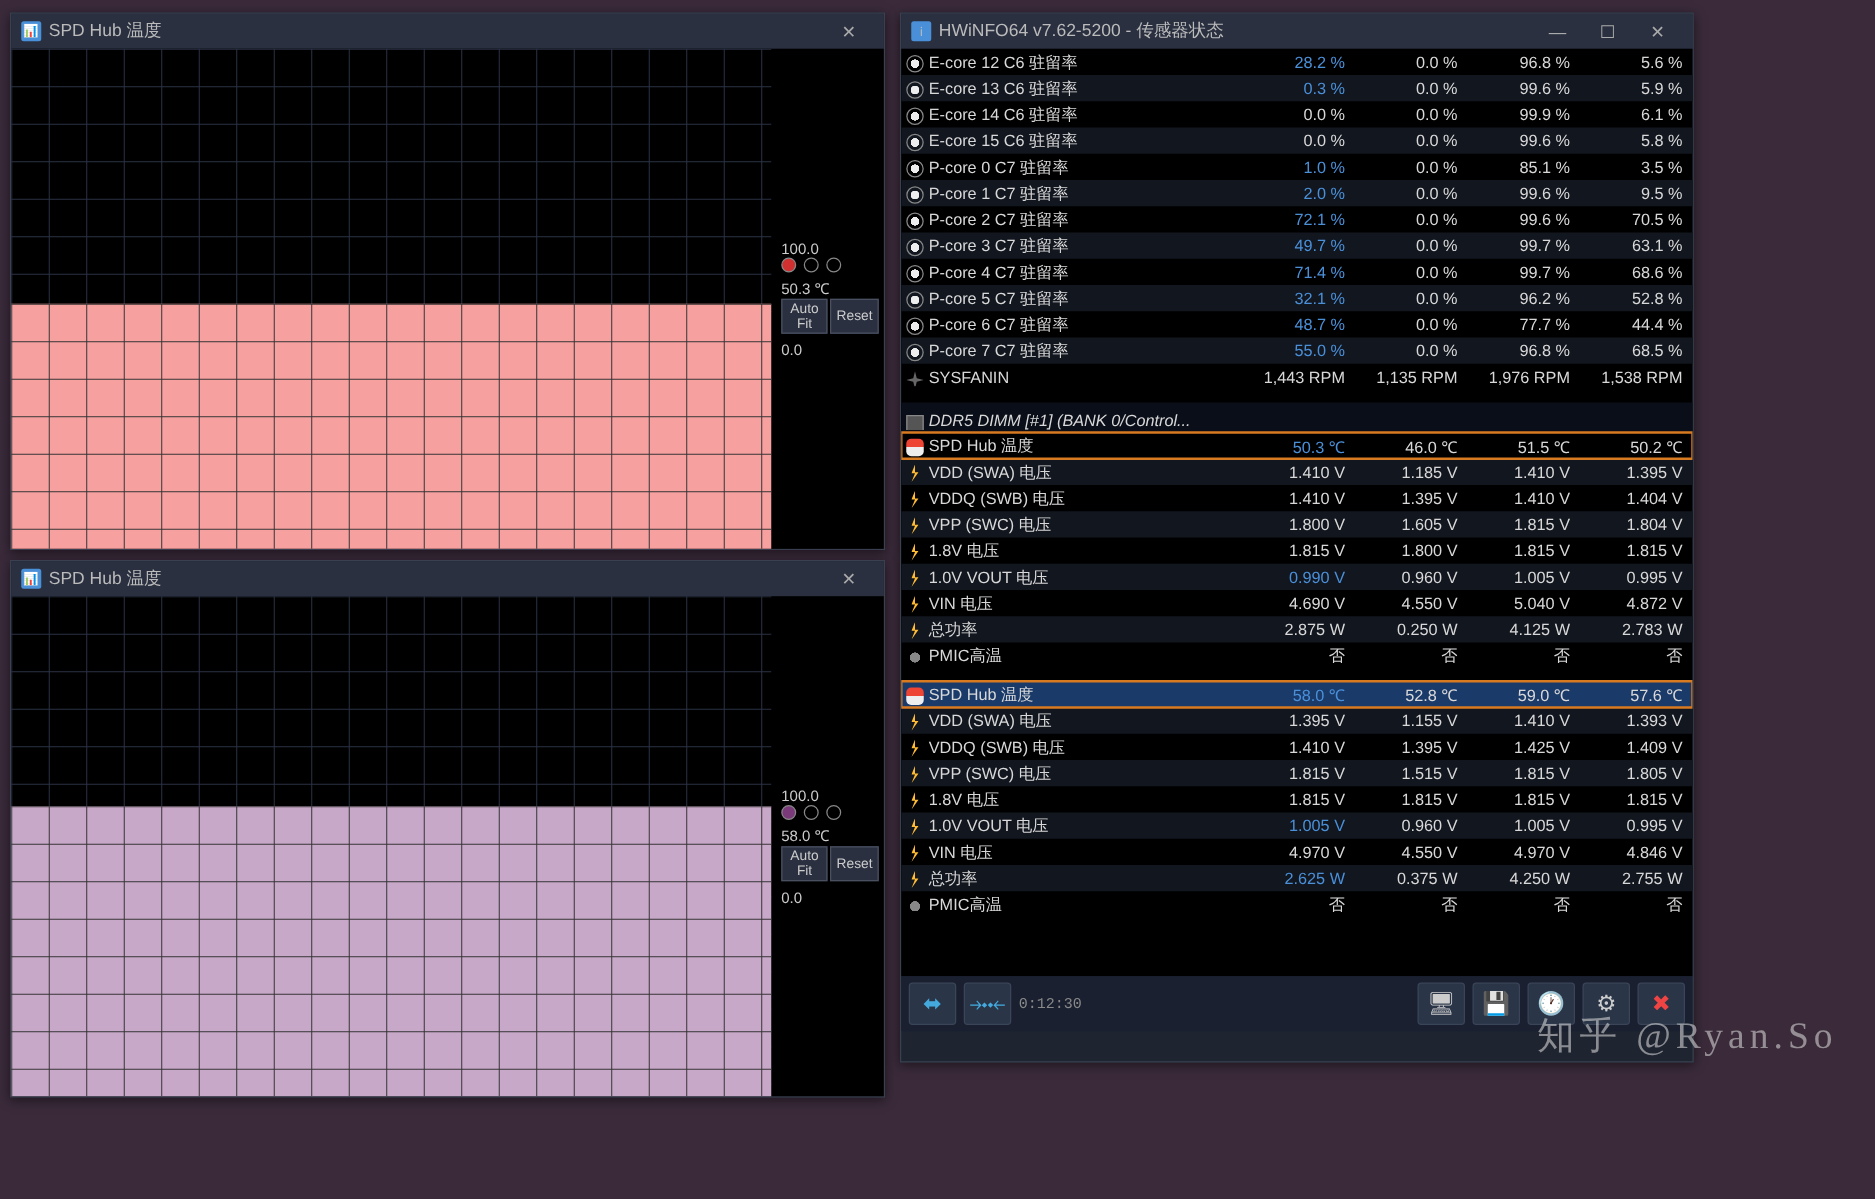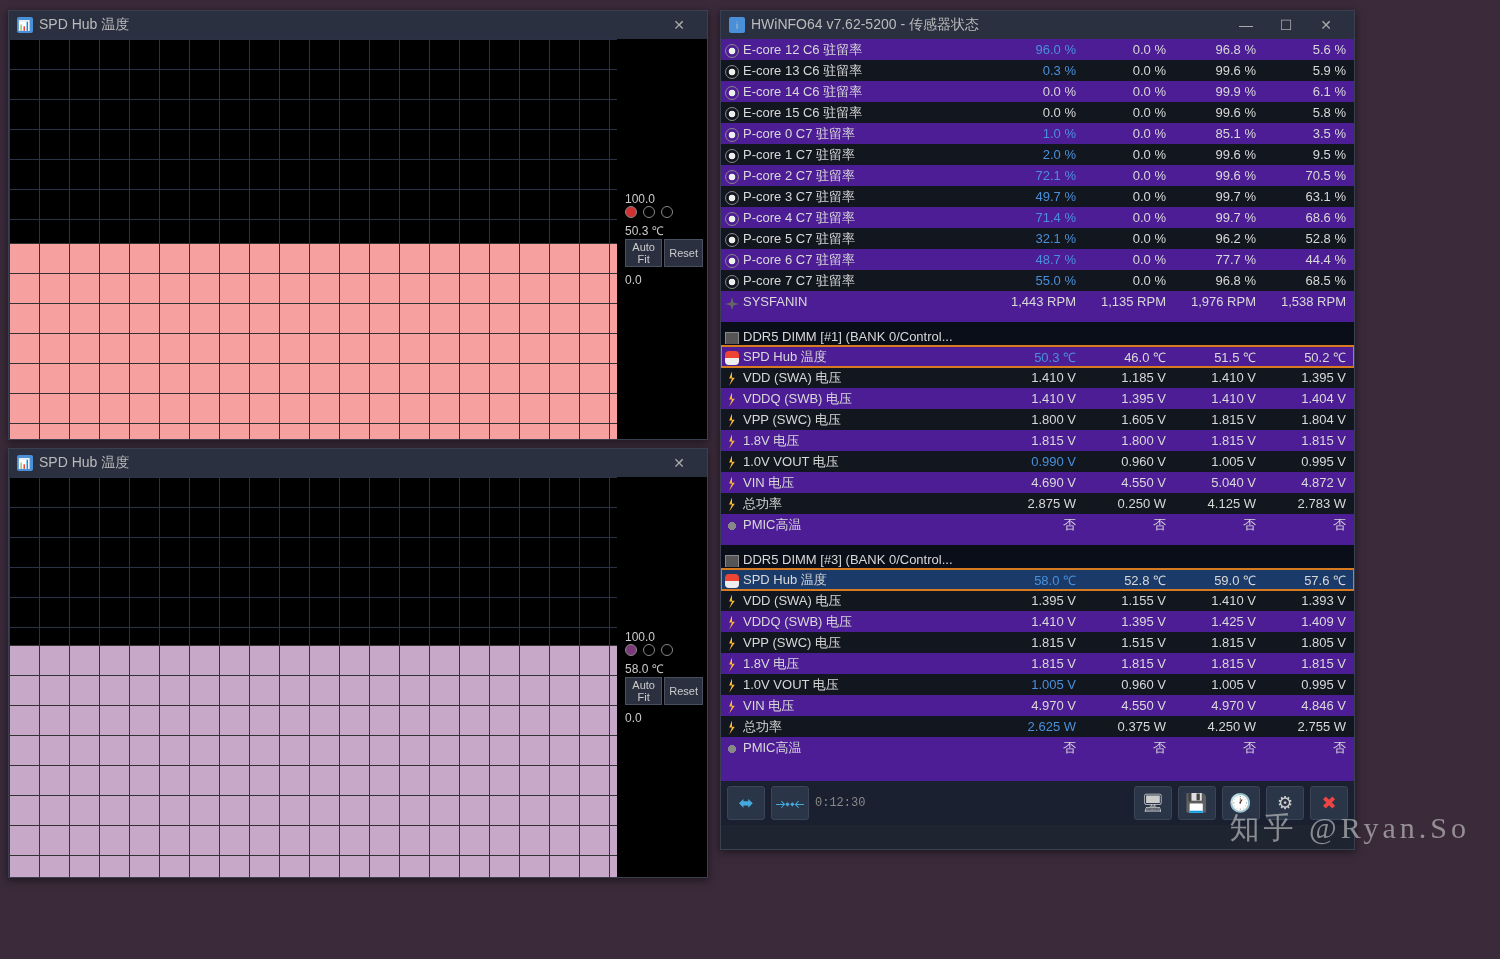--- a/index.html
+++ b/index.html
@@ -18,26 +18,26 @@
 .graph-side .dots { display:flex; gap:6px; align-self:flex-start; }
 .graph-side .dot { width:12px; height:12px; border-radius:50%; border:1px solid #888; }
 .graph-side .cval { align-self:flex-start; }
 .graph-side .btns { display:flex; gap:2px; }
 .graph-side .btns button { background:#2a3040; border:1px solid #4a5060; color:#ccc; font-size:11px; padding:1px 4px; cursor:pointer; }
 
 .hw { left:720px; top:10px; width:635px; height:840px; }
 .hw .cols { display:grid; grid-template-columns:1fr 90px 90px 90px 90px; height:24px; background:#1a2030; border-bottom:1px solid #3a4050; }
 .hw .cols div { padding:3px 6px; color:#d8d8d8; font-size:13px; border-right:1px solid #2a3040; }
 .hw .cols div.r { text-align:right; }
-.hw .tbody { overflow:auto; height:calc(100% - 28px - 24px - 44px); background:#4c1d95; }
+.hw .tbody { overflow:auto; height:calc(100% - 28px - 24px - 44px); background:#000000; }
 .row { display:grid; grid-template-columns:1fr 90px 90px 90px 90px; height:21px; align-items:center; }
 .row.alt { background:#12161f; }
 .row.sel { background:#1a3a6a; }
 .row.hilite { outline:2px solid #d87a20; outline-offset:-1px; position:relative; z-index:2; }
-.row.group { background:#0a0e18; color:#c8b878; height:24px; padding-top:4px; }
+.row.group { background:#0a0e18; color:#c8b878; font-style:italic; height:24px; padding-top:4px; }
 .row .lbl { padding-left:22px; color:#d8d8d8; position:relative; white-space:nowrap; overflow:hidden; }
 .row .lbl .ico { position:absolute; left:4px; top:3px; width:14px; height:14px; }
 .row .v { text-align:right; padding-right:8px; color:#d8d8d8; }
 .row .v.b { color:#4a90d9; }
 .ico-clock { background:radial-gradient(circle,#eee 40%,transparent 42%); border:1px solid #888; border-radius:50%; }
 .ico-fan { background:#666;clip-path:polygon(50% 0,60% 40%,100% 50%,60% 60%,50% 100%,40% 60%,0 50%,40% 40%); }
 .ico-chip { background:#555; border:1px solid #888; }
 .ico-temp { background:linear-gradient(#e43 50%,#eee 50%); border-radius:4px; }
 .ico-volt { background:#fb3;clip-path:polygon(50% 0,30% 50%,50% 50%,30% 100%,70% 45%,50% 45%); }
 .ico-pwr { background:#fb3;clip-path:polygon(50% 0,30% 50%,50% 50%,30% 100%,70% 45%,50% 45%); }
@@ -119,21 +119,21 @@
   <span class="ticon">ℹ</span>
   <span>HWiNFO64 v7.62-5200 - 传感器状态</span>
   <span class="spacer"></span>
   <span class="wbtn">—</span>
   <span class="wbtn">☐</span>
   <span class="wbtn">✕</span>
  </div>
  <div class="tbody" id="tbody">
       <div class="row">
         <div class="lbl"><span class="ico ico-clock"></span><span>E-core 12 C6 驻留率</span></div>
-  <div class="v b">96.0 %</div>
+  <div class="v b">28.2 %</div>
   <div class="v">0.0 %</div>
   <div class="v">96.8 %</div>
   <div class="v">5.6 %</div>
       </div>
       <div class="row alt">
         <div class="lbl"><span class="ico ico-clock"></span><span>E-core 13 C6 驻留率</span></div>
   <div class="v b">0.3 %</div>
   <div class="v">0.0 %</div>
   <div class="v">99.6 %</div>
   <div class="v">5.9 %</div>
@@ -276,23 +276,20 @@
   <div class="v">2.783 W</div>
       </div>
       <div class="row">
         <div class="lbl"><span class="ico ico-dot"></span><span>PMIC高温</span></div>
   <div class="v">否</div>
   <div class="v">否</div>
   <div class="v">否</div>
   <div class="v">否</div>
       </div>
       <div style="height: 10px;"></div>
-      <div class="row group">
-        <div class="lbl" style="grid-column:1/6"><span class="ico ico-chip"></span>DDR5 DIMM [#3] (BANK 0/Control...</div>
-      </div>
       <div class="row sel hilite">
         <div class="lbl"><span class="ico ico-temp"></span><span>SPD Hub 温度</span></div>
   <div class="v b">58.0 ℃</div>
   <div class="v">52.8 ℃</div>
   <div class="v">59.0 ℃</div>
   <div class="v">57.6 ℃</div>
       </div>
       <div class="row alt">
         <div class="lbl"><span class="ico ico-volt"></span><span>VDD (SWA) 电压</span></div>
   <div class="v">1.395 V</div>

